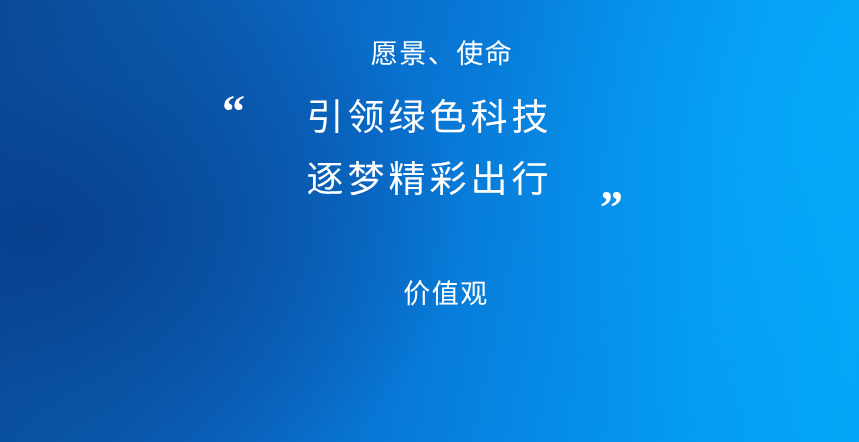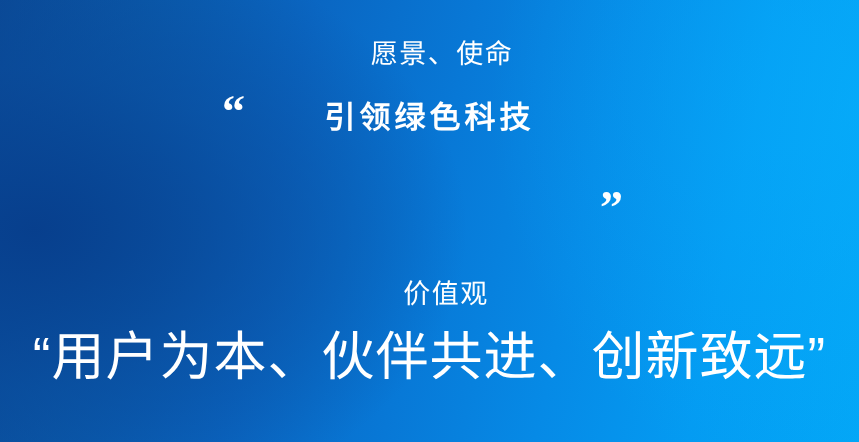--- a/index.html
+++ b/index.html
@@ -73,23 +73,23 @@
     color: #ffffff;
     padding-left: 25px;
   }
 
   .quote-block {
     position: relative;
     margin-top: 19px;
   }
 
   .quote-line {
-    font-size: 31px;
+    font-size: 37px;
     line-height: 62px;
-    font-weight: 700;
+    font-weight: 400;
     letter-spacing: 4px;
     white-space: nowrap;
     color: #ffffff;
   }
 
   .mark {
     position: absolute;
     font-family: "Liberation Serif", "DejaVu Serif", serif;
     font-weight: 700;
     color: #ffffff;
@@ -143,28 +143,28 @@
     <div class="vision-section">
 
       <div class="section-label">愿景、使命</div>
 
       <div class="quote-block">
 
         <span class="mark mark-open">“</span>
 
         <div class="quote-line">引领绿色科技</div>
 
+        <div class="quote-line">逐梦精彩出行</div>
 
         <span class="mark mark-close">”</span>
 
       </div>
     </div>
 
     <div class="values-section">
 
       <div class="values-label">价值观</div>
 
-      <div class="values-line">“用户为本、伙伴共进、创新致远”</div>
 
     </div>
 
   </div>
 </div>
 
 </body></html>

